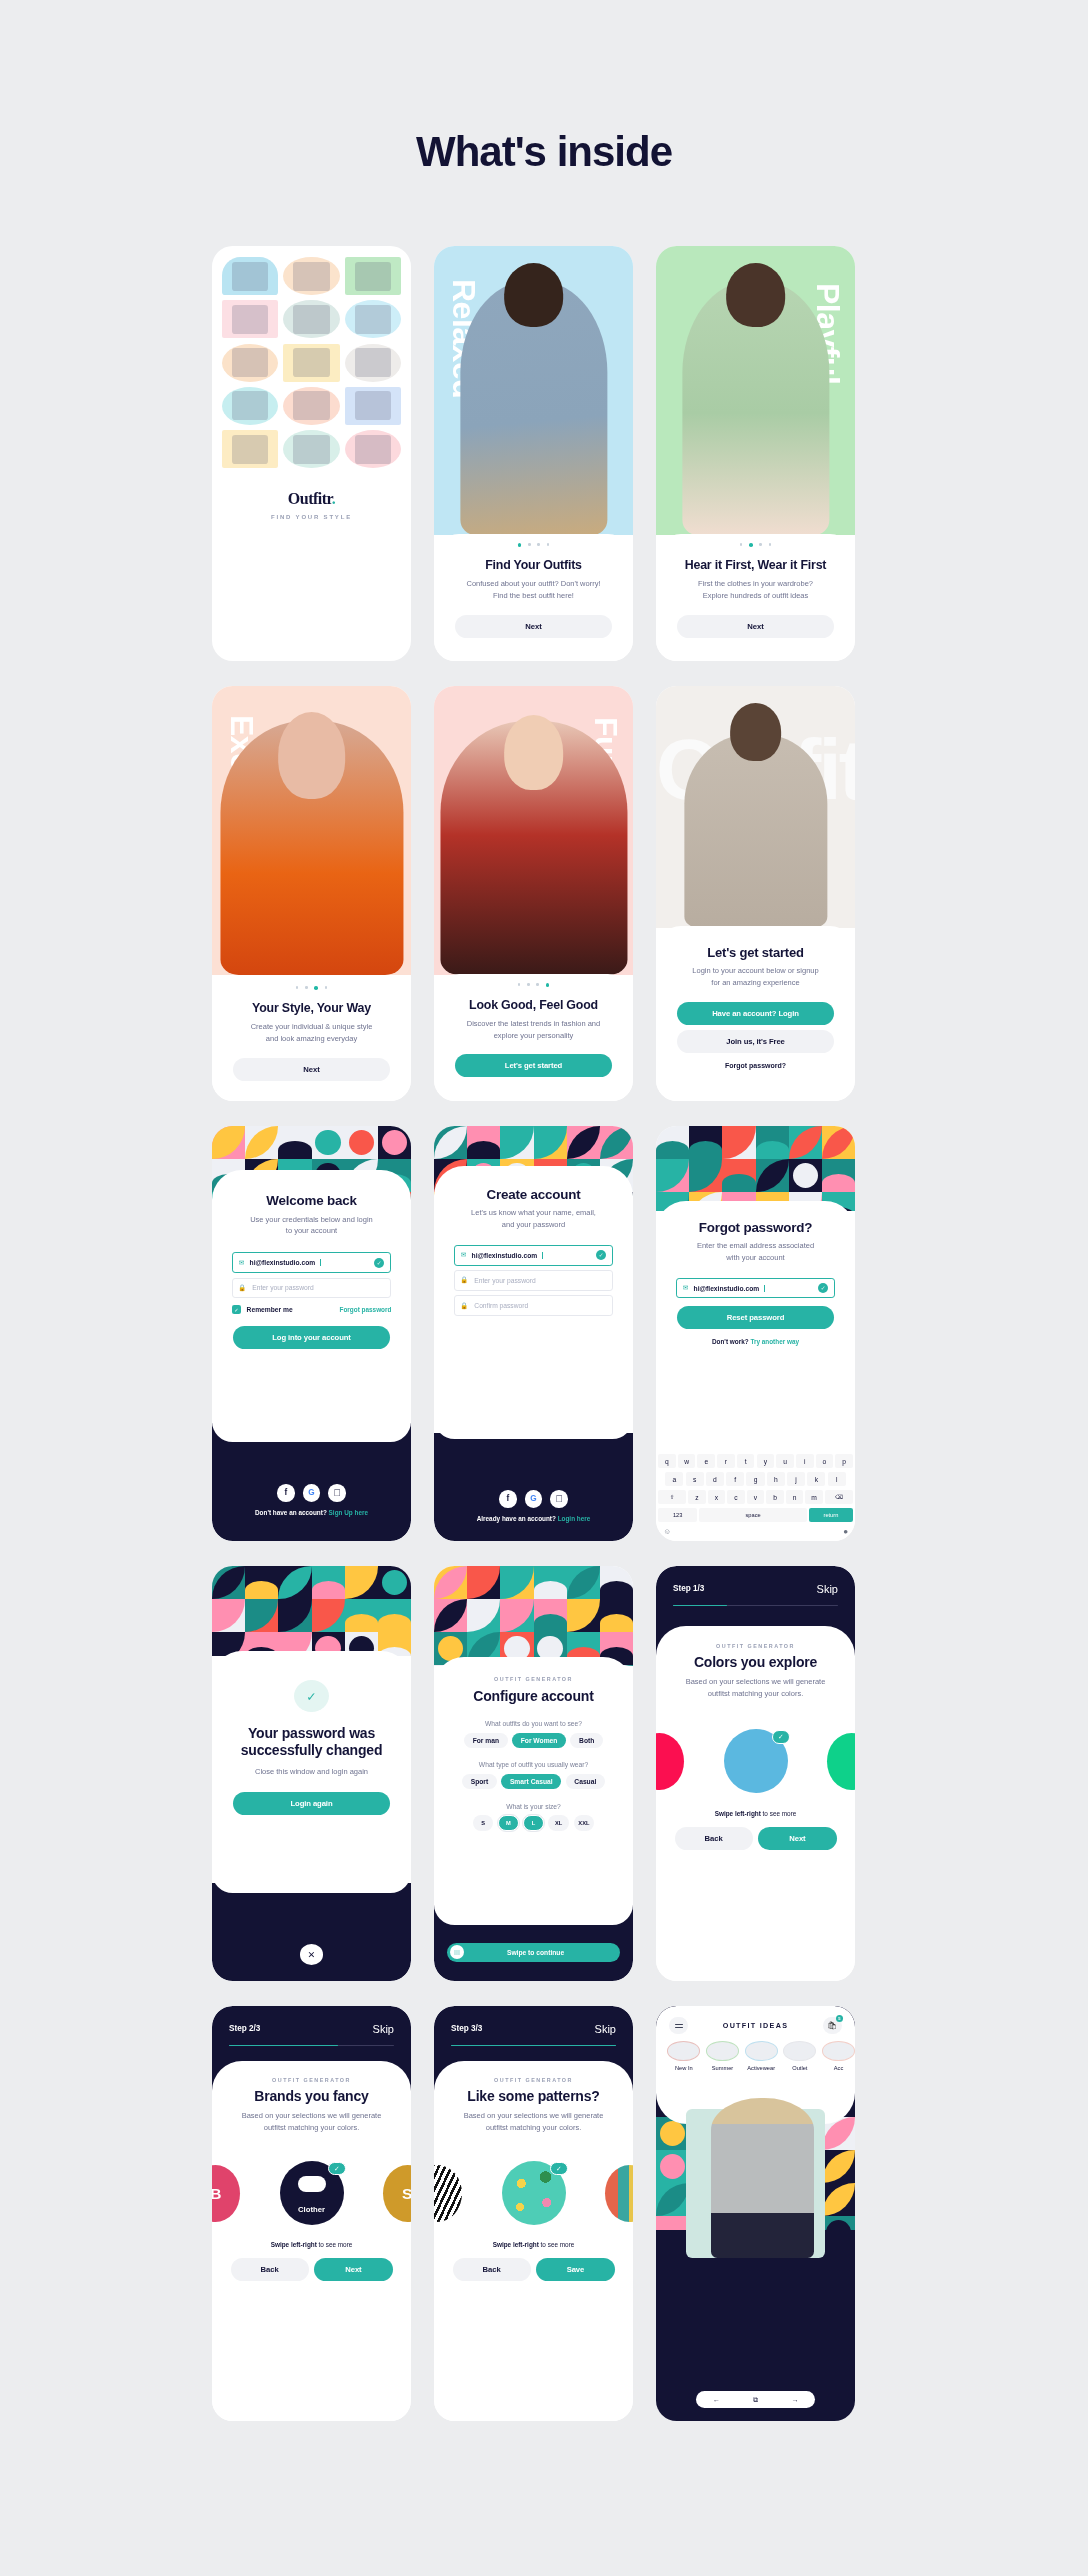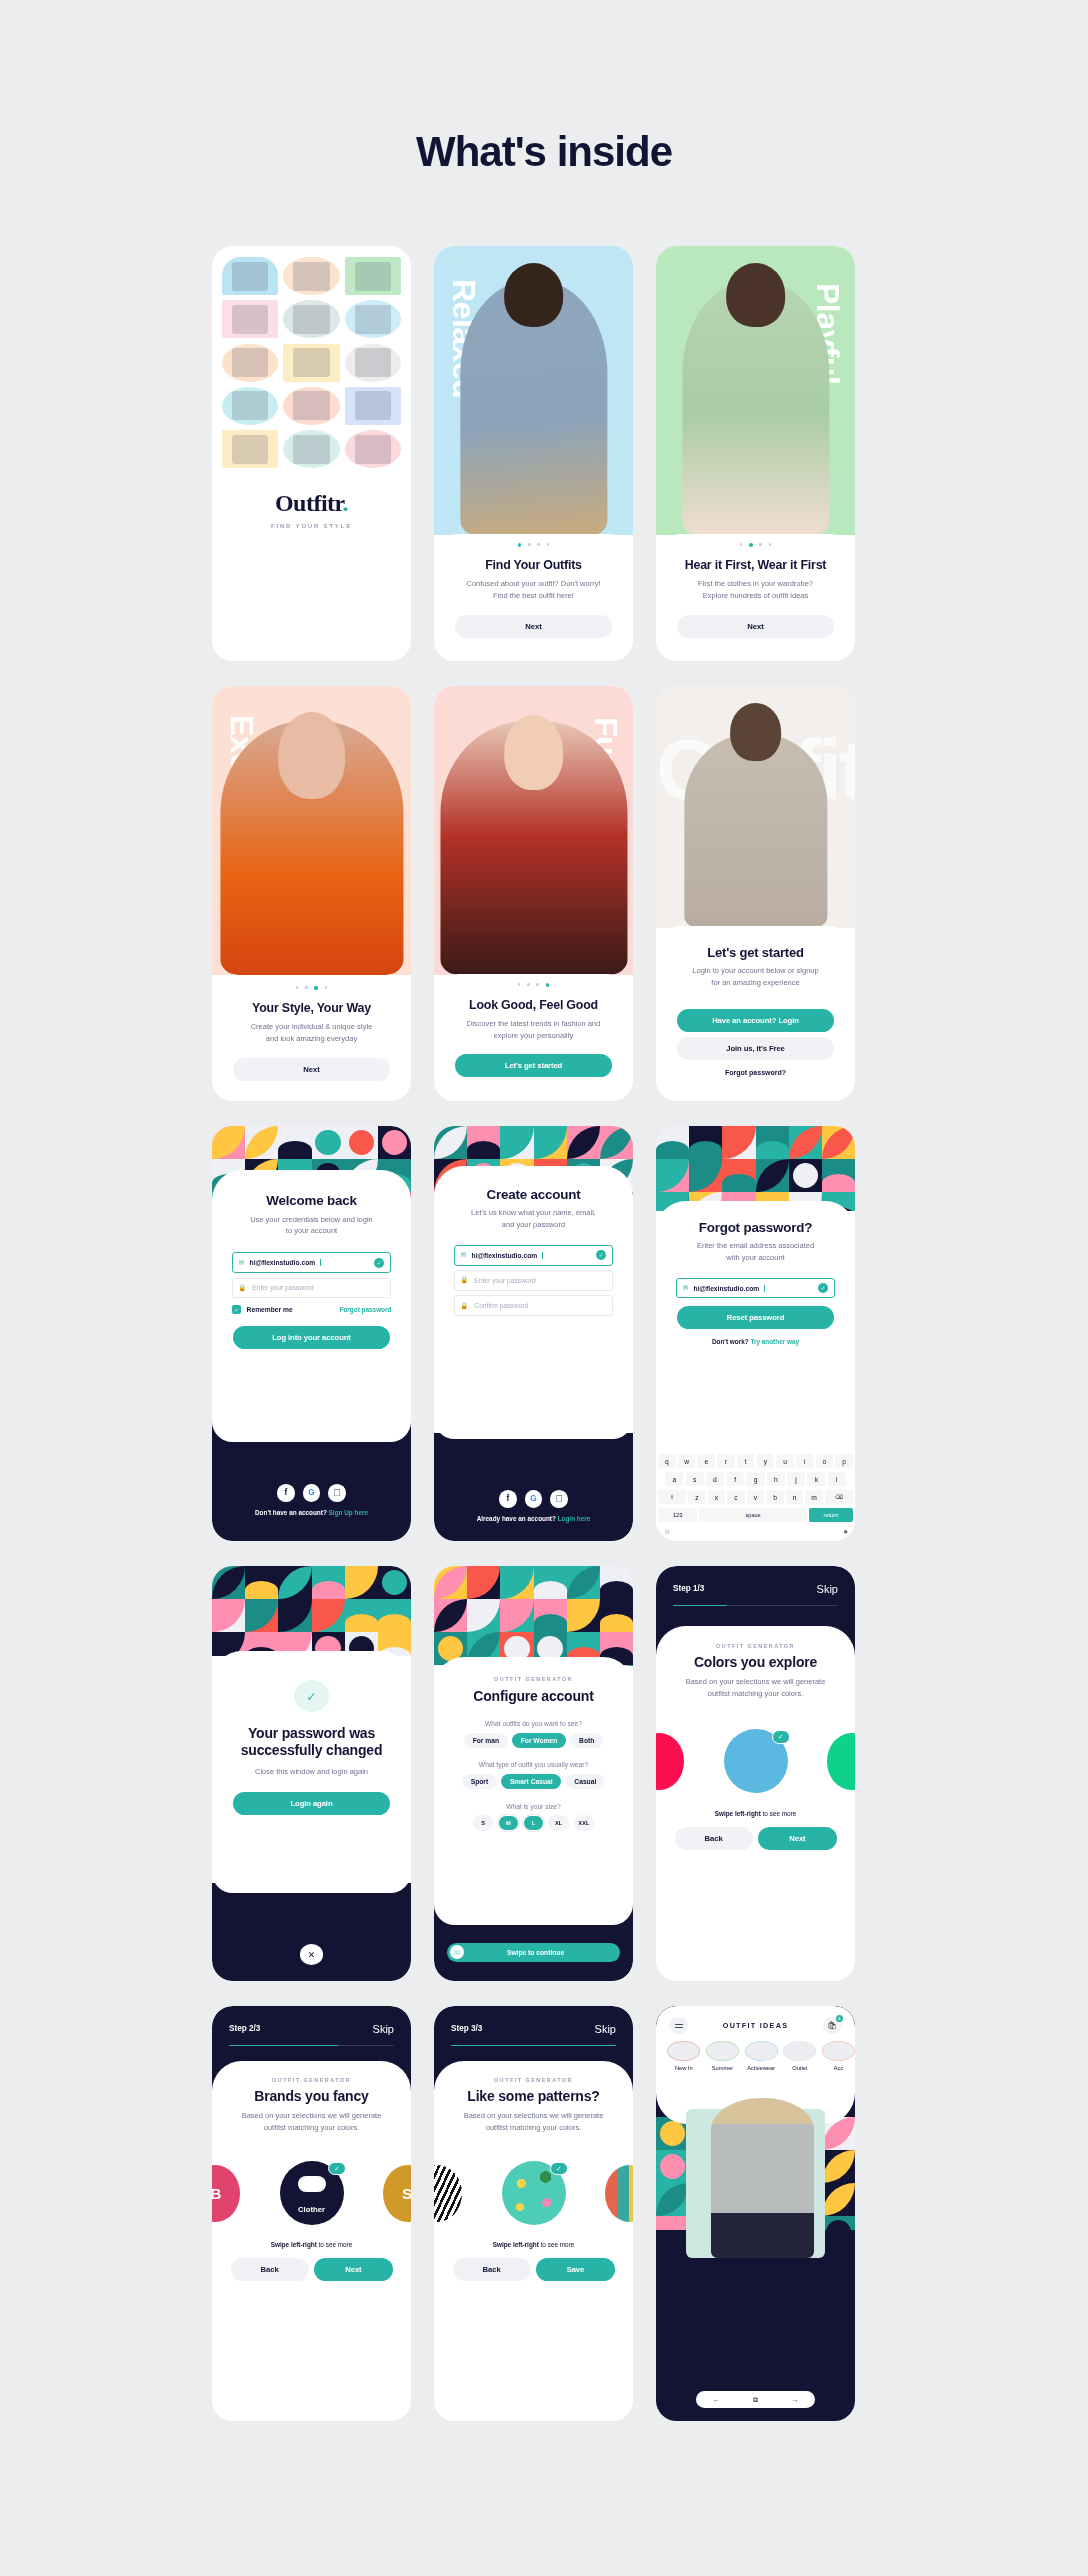--- a/index.html
+++ b/index.html
@@ -71,21 +71,21 @@
   .splash { padding:11.3px 9.8px 0 9.8px; }
   .tiles { display:grid; grid-template-columns:repeat(3,1fr); gap:5.2px; }
   .tile { height:38px; position:relative; overflow:hidden; }
   .tile.sq { border-radius:2.1px; }
   .tile.el { border-radius:50%; }
   .tile.bl { border-radius:18.5px 18.5px 3.1px 3.1px; }
   .tile .fg { position:absolute; inset:12% 18%; border-radius:3.1px; }
   .logo-wrap { text-align:center; margin-top:21.6px; }
   .logo {
     font-family:"Liberation Serif", serif;
-    font-size:24px; font-weight:bold; color:#141438; letter-spacing:-0.5px;
+    font-size:16px; font-weight:bold; color:#141438; letter-spacing:-0.5px;
   }
   .logo .dotmark { color:#27b3a5; }
   .logo-sub {
     margin-top:6.2px; font-size:6px; letter-spacing:1.8px;
     color:#9aa0b5; font-weight:bold;
   }
 
   
   .hero { position:absolute; left:0; right:0; top:0; height:289px; }
   .figure {
@@ -364,21 +364,21 @@
     <div class="hero" style="background:#f2efec; height:242px">
       <div style="position:absolute;left:0;right:0;top:41px;text-align:center;font-size:85px;font-weight:bold;color:#fafafa;line-height:1;letter-spacing:-3.1px;">Outfitr</div>
       <div class="figure" style="width:72%; height:80%; background:linear-gradient(180deg,#c7bdb1 0%,#b8ada0 100%)"></div>
       <div class="head" style="background:#5a4436; width:26%; height:24%; top:7%"></div>
     </div>
     <div class="sheet" style="height:175px">
       <h2 class="title" style="margin-top:18.5px; font-size:13px">Let's get started</h2>
       <p class="sub">
         <span>Login to your account below or signup</span><br><span>for an amazing experience</span>
       </p>
-      <div class="btn-row" style="margin-top:21px">
+      <div class="btn-row" style="margin-top:14px">
         <div class="btn btn-teal">Have an account? Login</div>
       </div>
       <div class="btn-row" style="margin-top:4.6px">
         <div class="btn btn-grey">Join us, it's Free</div>
       </div>
       <div style="text-align:center; margin-top:9.3px; font-size:7px; font-weight:bold; color:#141438">Forgot password?</div>
     </div>
   </div>
 
   <div class="phone">

